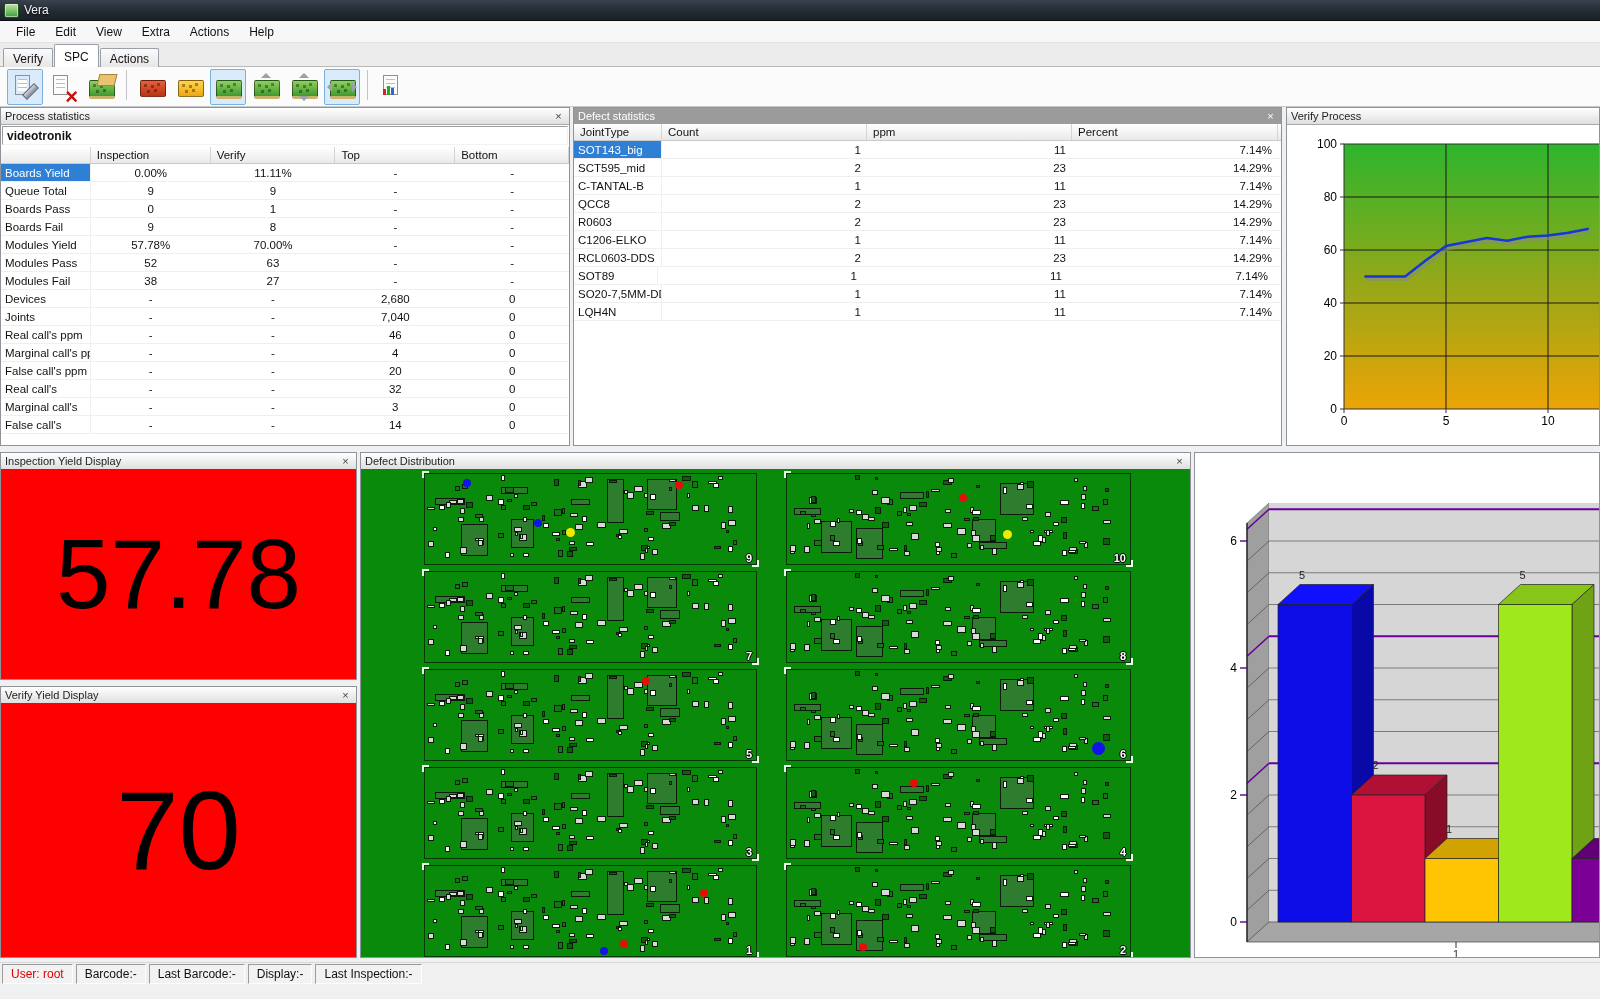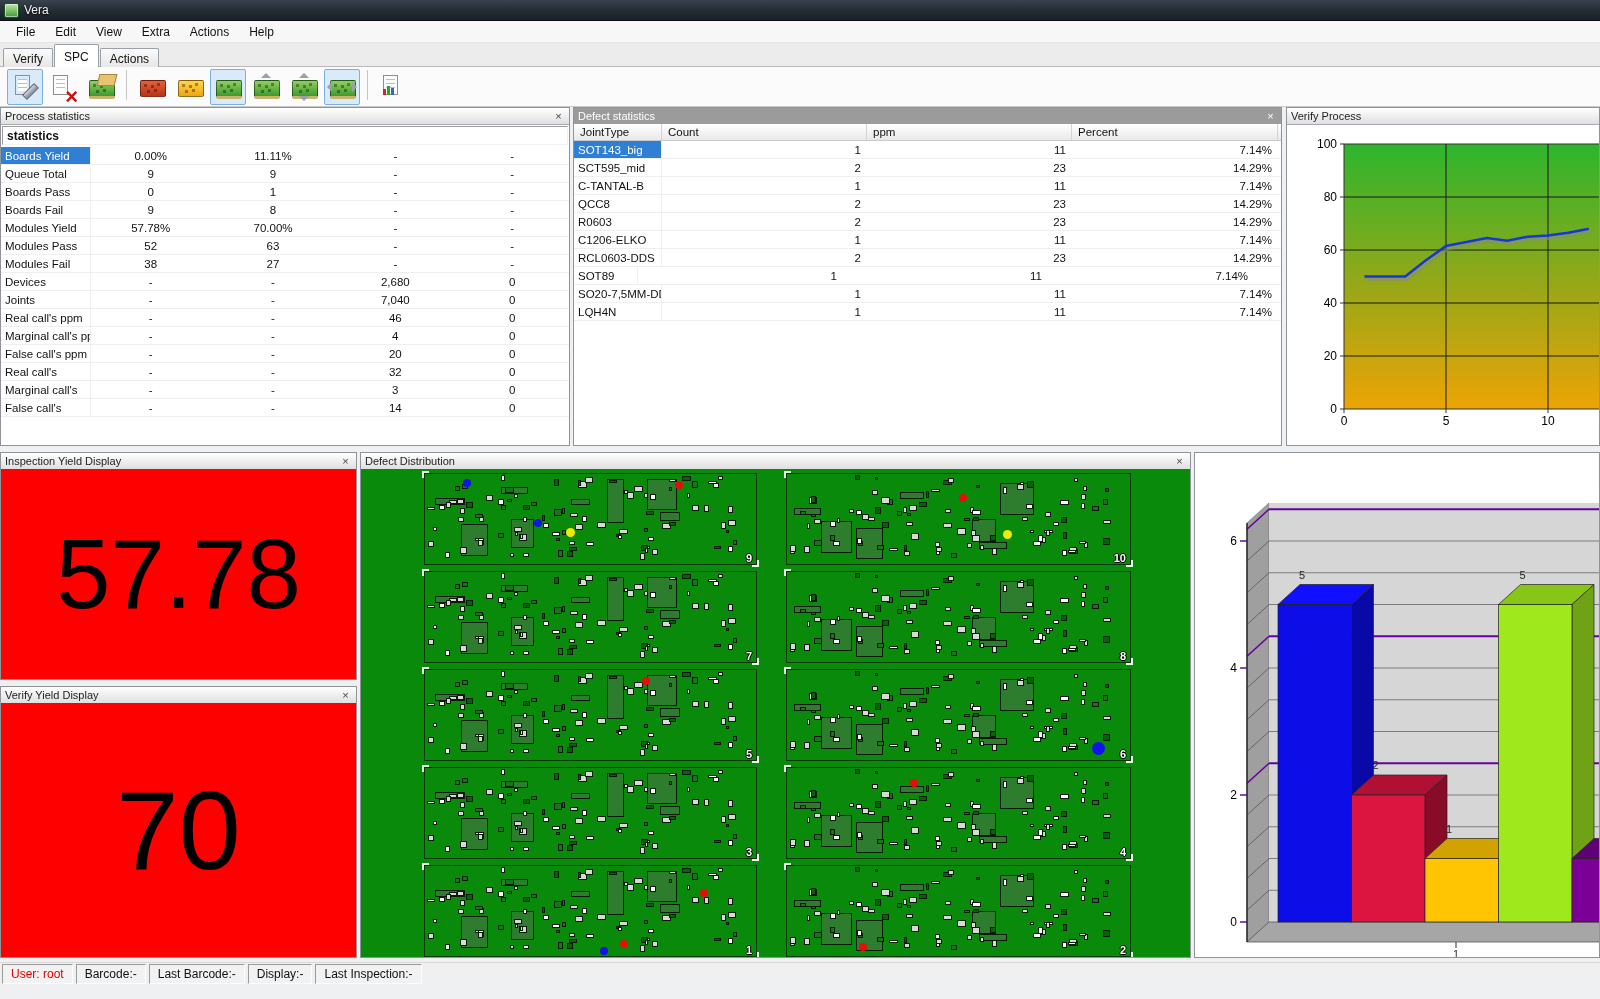--- a/index.html
+++ b/index.html
@@ -117,22 +117,29 @@
     </div>
   <div id="tabrow"><div class="tab">Verify</div><div class="tab active">SPC</div><div class="tab">Actions</div></div>
   <div id="toolbar"><span class="tbicon sel"><span class="g-doc"></span><span class="g-pen"></span></span><span class="tbicon"><span class="g-doc"></span><span class="g-x">×</span></span><span class="tbicon"><span class="g-board b-green"></span><span class="g-folder"></span></span><span class="tb-sep"></span><span class="tbicon"><span class="g-board b-red"></span></span><span class="tbicon"><span class="g-board b-yellow"></span></span><span class="tbicon sel"><span class="g-board b-green"></span></span><span class="tbicon"><span class="g-board b-green"></span><span class="arr up"></span></span><span class="tbicon"><span class="g-board b-green"></span><span class="arr up"></span><span class="arr down"></span></span><span class="tbicon sel"><span class="g-board b-green"></span><span class="arr left"></span><span class="arr right"></span></span><span class="tb-sep"></span><span class="tbicon"><span class="g-doc"></span><span class="g-bars"><span style="left: 7px; height: 6px; background: rgb(221, 34, 34); bottom: 9px; position: absolute; width: 3px;"></span><span style="left: 11px; height: 9px; background: rgb(34, 170, 34); bottom: 9px; position: absolute; width: 3px;"></span><span style="left: 15px; height: 7px; background: rgb(51, 102, 204); bottom: 9px; position: absolute; width: 3px;"></span></span></span></div>
 
   <div class="panel" id="p-proc" style="left:0;top:107px;width:570px;height:339px;">
     <div class="ptitle">
       <span>Process statistics</span>
       <span class="pclose">×</span>
     </div>
     <div class="pcontent">
-      <div class="prodbar">statistics</div>
+      <div class="prodbar">videotronik</div>
       <div id="proc-table">
+          <div class="thead">
+            <div class="tcell" style="width: 90px;"></div>
+            <div class="tcell" style="width: 120px;">Inspection</div>
+            <div class="tcell" style="width: 125px;">Verify</div>
+            <div class="tcell" style="width: 120px;">Top</div>
+            <div class="tcell" style="width: 114px;">Bottom</div>
+          </div>
           <div class="trow">
             <div class="tcell lab selected" style="width: 90px;">Boards Yield</div>
             <div class="tcell num" style="width: 120px;">0.00%</div>
             <div class="tcell num" style="width: 125px;">11.11%</div>
             <div class="tcell num" style="width: 120px;">-</div>
             <div class="tcell num" style="width: 114px;">-</div>
           </div>
           <div class="trow">
             <div class="tcell lab" style="width: 90px;">Queue Total</div>
             <div class="tcell num" style="width: 120px;">9</div>
@@ -284,21 +291,21 @@
             <div class="tcell rnum" style="width: 205px;">11</div>
             <div class="tcell rnum" style="width: 206px;">7.14%</div>
           </div>
           <div class="trow">
             <div class="tcell lab" style="width: 88px;">RCL0603-DDS</div>
             <div class="tcell rnum" style="width: 205px;">2</div>
             <div class="tcell rnum" style="width: 205px;">23</div>
             <div class="tcell rnum" style="width: 206px;">14.29%</div>
           </div>
           <div class="trow">
-            <div class="tcell lab" style="width: 64px;">SOT89</div>
+            <div class="tcell lab" style="width: 84px;">SOT89</div>
             <div class="tcell rnum" style="width: 205px;">1</div>
             <div class="tcell rnum" style="width: 205px;">11</div>
             <div class="tcell rnum" style="width: 206px;">7.14%</div>
           </div>
           <div class="trow">
             <div class="tcell lab" style="width: 88px;">SO20-7,5MM-DDS</div>
             <div class="tcell rnum" style="width: 205px;">1</div>
             <div class="tcell rnum" style="width: 205px;">11</div>
             <div class="tcell rnum" style="width: 206px;">7.14%</div>
           </div>

